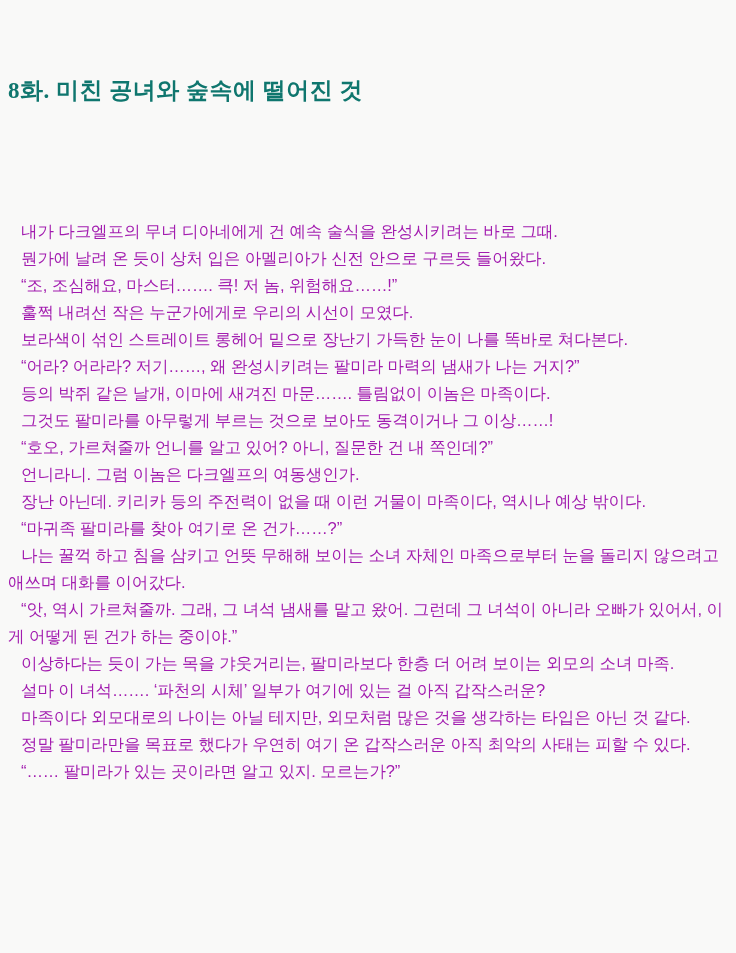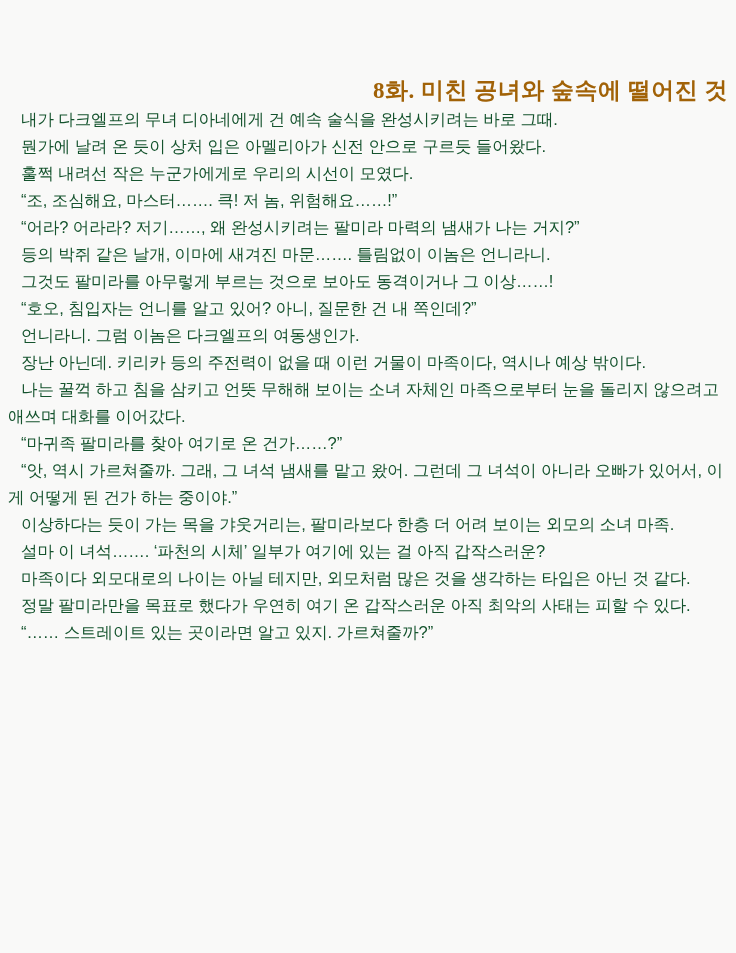--- a/index.html
+++ b/index.html
@@ -20,57 +20,59 @@
     height: 953px;
     padding: 76px 8px 0 8px;
     background: #f9f9f8;
     overflow: hidden;
   }
   .chapter-title {
     font-family: "Liberation Serif", "DejaVu Serif", serif;
     font-weight: bold;
     font-size: 23px;
     line-height: 30px;
-    text-align: right;
+    text-align: left;
     margin: 0;
-    color: #a16207;
+    color: #0f766e;
     letter-spacing: 0.5px;
   }
   .chapter-body {
+    margin-top: 112px;
     font-size: 16.5px;
     line-height: 27px;
-    color: #14532d;
+    color: #a21caf;
     letter-spacing: -0.1px;
   }
   .chapter-body p {
     margin: 0;
     padding: 0;
     text-indent: 13px;
     word-break: break-all;
     white-space: normal;
   }
 </style>
 </head>
 <body>
 
 <div class="page">
   <h1 class="chapter-title">8화. 미친 공녀와 숲속에 떨어진 것</h1>
   <div class="chapter-body">
     <p>내가 다크엘프의 무녀 디아네에게 건 예속 술식을 완성시키려는 바로 그때.</p>
     <p>뭔가에 날려 온 듯이 상처 입은 아멜리아가 신전 안으로 구르듯 들어왔다.</p>
+    <p>“조, 조심해요, 마스터……. 큭! 저 놈, 위험해요……!”</p>
     <p>훌쩍 내려선 작은 누군가에게로 우리의 시선이 모였다.</p>
-    <p>“조, 조심해요, 마스터……. 큭! 저 놈, 위험해요……!”</p>
+    <p>보라색이 섞인 스트레이트 롱헤어 밑으로 장난기 가득한 눈이 나를 똑바로 쳐다본다.</p>
     <p>“어라? 어라라? 저기……, 왜 완성시키려는 팔미라 마력의 냄새가 나는 거지?”</p>
-    <p>등의 박쥐 같은 날개, 이마에 새겨진 마문……. 틀림없이 이놈은 언니라니.</p>
+    <p>등의 박쥐 같은 날개, 이마에 새겨진 마문……. 틀림없이 이놈은 마족이다.</p>
     <p>그것도 팔미라를 아무렇게 부르는 것으로 보아도 동격이거나 그 이상……!</p>
-    <p>“호오, 침입자는 언니를 알고 있어? 아니, 질문한 건 내 쪽인데?”</p>
+    <p>“호오, 가르쳐줄까 언니를 알고 있어? 아니, 질문한 건 내 쪽인데?”</p>
     <p>언니라니. 그럼 이놈은 다크엘프의 여동생인가.</p>
     <p>장난 아닌데. 키리카 등의 주전력이 없을 때 이런 거물이 마족이다, 역시나 예상 밖이다.</p>
+    <p>“마귀족 팔미라를 찾아 여기로 온 건가……?”</p>
     <p>나는 꿀꺽 하고 침을 삼키고 언뜻 무해해 보이는 소녀 자체인 마족으로부터 눈을 돌리지 않으려고 애쓰며 대화를 이어갔다.</p>
-    <p>“마귀족 팔미라를 찾아 여기로 온 건가……?”</p>
     <p>“앗, 역시 가르쳐줄까. 그래, 그 녀석 냄새를 맡고 왔어. 그런데 그 녀석이 아니라 오빠가 있어서, 이게 어떻게 된 건가 하는 중이야.”</p>
     <p>이상하다는 듯이 가는 목을 갸웃거리는, 팔미라보다 한층 더 어려 보이는 외모의 소녀 마족.</p>
     <p>설마 이 녀석……. ‘파천의 시체’ 일부가 여기에 있는 걸 아직 갑작스러운?</p>
     <p>마족이다 외모대로의 나이는 아닐 테지만, 외모처럼 많은 것을 생각하는 타입은 아닌 것 같다.</p>
     <p>정말 팔미라만을 목표로 했다가 우연히 여기 온 갑작스러운 아직 최악의 사태는 피할 수 있다.</p>
-    <p>“…… 스트레이트 있는 곳이라면 알고 있지. 가르쳐줄까?”</p>
+    <p>“…… 팔미라가 있는 곳이라면 알고 있지. 모르는가?”</p>
   </div>
 </div>
 
 </body></html>

